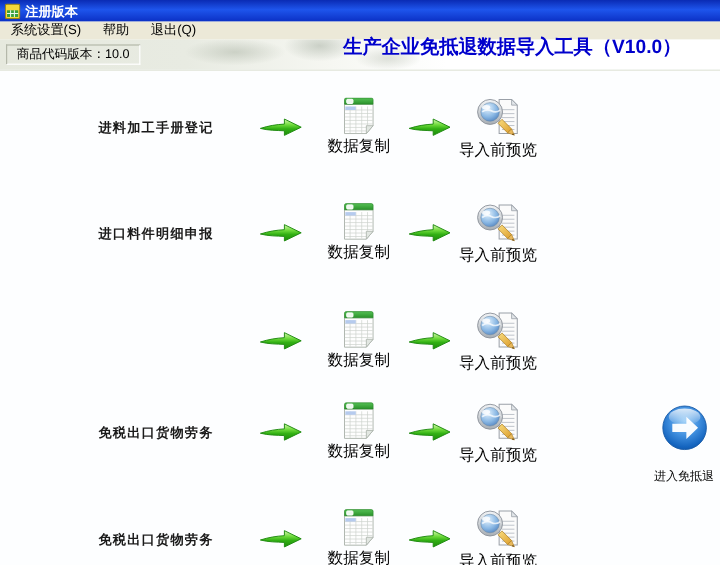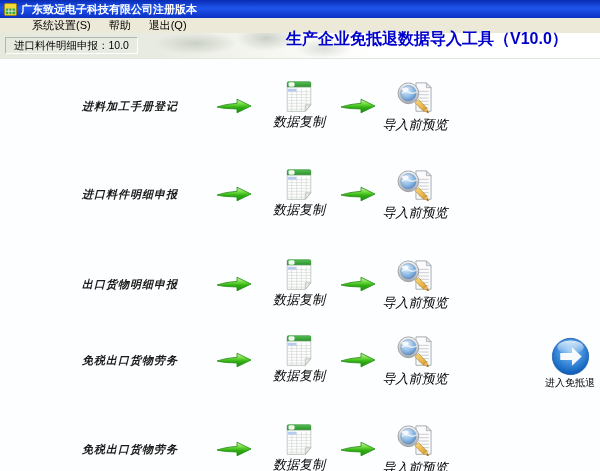--- a/index.html
+++ b/index.html
@@ -10,57 +10,57 @@
   .titlebar { position:absolute; top:0; left:0; width:600px; height:18px;
     background:linear-gradient(180deg,#0a2bb4 0%,#1e55ec 45%,#0b30c4 100%);
     display:flex; align-items:center; padding:0 4px; color:#fff; }
   .titlebar .app-ico { width:13px; height:13px; margin-right:4px; flex:0 0 auto; }
   .title-text { font-size:11px; font-weight:bold; white-space:nowrap; }
   .title-date { margin-left:20px; }
   .title-edition { }
 
   
   .menubar { position:absolute; top:18px; left:0; width:600px; height:15px;
-    background:#ece9d8; display:flex; align-items:center; font-size:11px; color:#000;padding-left:23px; }
+    background:#ece9d8; display:flex; align-items:center; font-size:11px; color:#000; }
   .menu-item { padding:0 9px; height:15px; line-height:15px; cursor:default; }
 
   
   .band { position:absolute; top:33px; left:0; width:600px; height:26px;
     background:linear-gradient(90deg,#e6e9de 0%,#e8ebe2 26%,#f6f7f2 46%,#ffffff 62%);
     border-bottom:1px solid #e2e5da; }
   .band-art { position:absolute; left:130px; top:0; width:220px; height:26px;
     background:
       radial-gradient(ellipse 60px 16px at 30% 40%, rgba(176,184,170,.55), transparent 70%),
       radial-gradient(ellipse 46px 20px at 62% 20%, rgba(160,170,156,.5), transparent 65%),
       radial-gradient(ellipse 40px 14px at 88% 60%, rgba(190,196,184,.5), transparent 70%); }
   .version-panel { position:absolute; top:4px; height:17px; line-height:15px; font-size:10.5px;
     color:#000; padding:0 8px; border:1px solid; border-color:#b4b8aa #ffffff #ffffff #b4b8aa; }
   .vp1 { left:5px; }
   .vp2 { left:128px; }
   .app-heading { position:absolute; left:286px; top:29px; font-size:16px; font-weight:bold;
     color:#0000cc; white-space:nowrap; z-index:3; }
 
   
-  .row { position:absolute; left:0; width:512px; height:58px;font-style:italic; }
+  .row { position:absolute; left:0; width:512px; height:58px; }
   .r1 { top:76px; } .r2 { top:164px; } .r3 { top:254px; } .r4 { top:330px; } .r5 { top:419px; }
   .task-label { position:absolute; left:82px; top:23px; font-size:11px; font-weight:bold;
     color:#1a1a1a; letter-spacing:1px; white-space:nowrap; }
   .arrow { position:absolute; top:22px; width:36px; height:16px; }
   .a1 { left:216px; } .a2 { left:340px; }
   .stack { position:absolute; top:5px; text-align:center; cursor:pointer; }
   .stack-copy { left:270px; width:58px; }
   .stack-preview { left:382px; width:66px; }
   .icon-sheet { width:26px; height:31px; display:block; margin:0 auto; }
   .icon-preview { width:38px; height:34px; display:block; margin:0 auto; }
   .caption { font-size:13px; color:#000; margin-top:1px; white-space:nowrap; }
 
   
   .enter-stack { position:absolute; left:540px; top:337px; width:60px; text-align:center; cursor:pointer; }
   .icon-enter { width:39px; height:39px; display:block; margin:0 auto; }
-  .enter-label { font-size:10px; color:#000; margin-top:0; white-space:nowrap; }
+  .enter-label { font-size:10px; color:#000; margin-top:14px; white-space:nowrap; }
 
   .defs-hidden { position:absolute; width:0; height:0; overflow:hidden; }
 </style>
 </head>
 <body>
 
 <svg class="defs-hidden" aria-hidden="true">
   <defs>
     <linearGradient id="gArrow" x1="0" y1="0" x2="0" y2="1">
       <stop offset="0" stop-color="#d9f6b2"></stop>
@@ -136,33 +136,32 @@
 </svg>
 
 <div class="screen">
 
   <div class="titlebar">
     <svg class="app-ico" viewBox="0 0 14 14">
       <rect x="0.5" y="0.5" width="13" height="13" rx="1.5" fill="#f4d83a" stroke="#9a8410"></rect>
       <rect x="2" y="6" width="10" height="6" fill="#3aa03a"></rect>
       <path d="M2,8.8 H12 M5.2,6 V12 M8.6,6 V12" stroke="#eafaea" stroke-width="0.9" fill="none"></path>
     </svg>
-    <span class="title-text">广东致远电子科技有限公司</span>
     <span class="title-text title-edition">注册版本</span>
   </div>
 
   <div class="menubar">
     <span class="menu-item">系统设置(S)</span>
     <span class="menu-item">帮助</span>
     <span class="menu-item">退出(Q)</span>
   </div>
 
   <div class="band">
     <div class="band-art"></div>
-    <span class="version-panel vp1">进口料件明细申报：10.0</span>
+    <span class="version-panel vp1">商品代码版本：10.0</span>
   </div>
   <div class="app-heading">生产企业免抵退数据导入工具（V10.0）</div>
 
   <div class="row r1">
     <div class="task-label">进料加工手册登记</div>
     <svg class="arrow a1" viewBox="0 0 36 16">
         <use href="#sym-arrow"></use>
       </svg>
     <div class="stack stack-copy">
       <svg class="icon-sheet" viewBox="0 0 26 32">
@@ -197,21 +196,20 @@
       </svg>
     <div class="stack stack-preview">
       <svg class="icon-preview" viewBox="0 0 40 36">
           <use href="#sym-preview"></use>
         </svg>
       <div class="caption">导入前预览</div>
     </div>
   </div>
 
   <div class="row r3">
-    <div class="task-label">出口货物明细申报</div>
     <svg class="arrow a1" viewBox="0 0 36 16">
         <use href="#sym-arrow"></use>
       </svg>
     <div class="stack stack-copy">
       <svg class="icon-sheet" viewBox="0 0 26 32">
           <use href="#sym-sheet"></use>
         </svg>
       <div class="caption">数据复制</div>
     </div>
     <svg class="arrow a2" viewBox="0 0 36 16">

